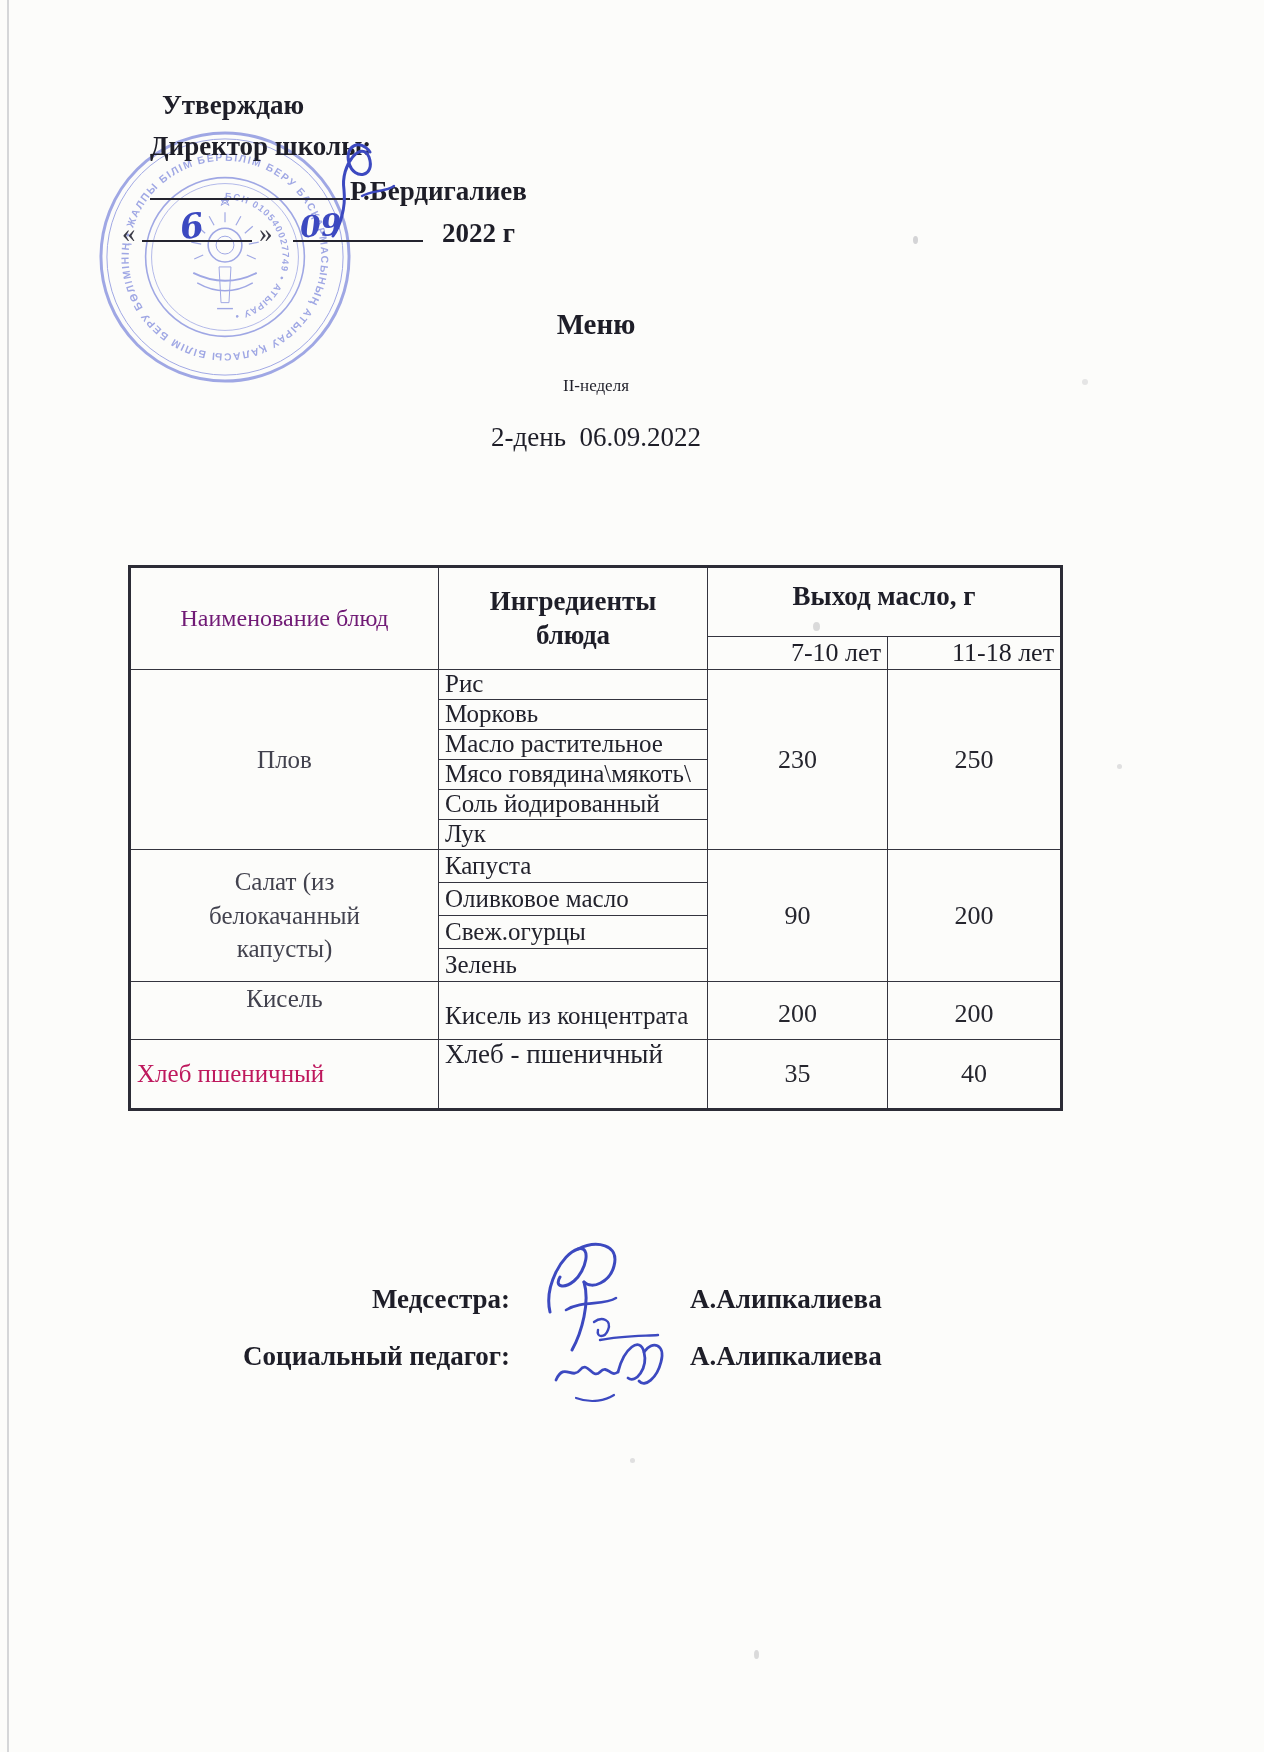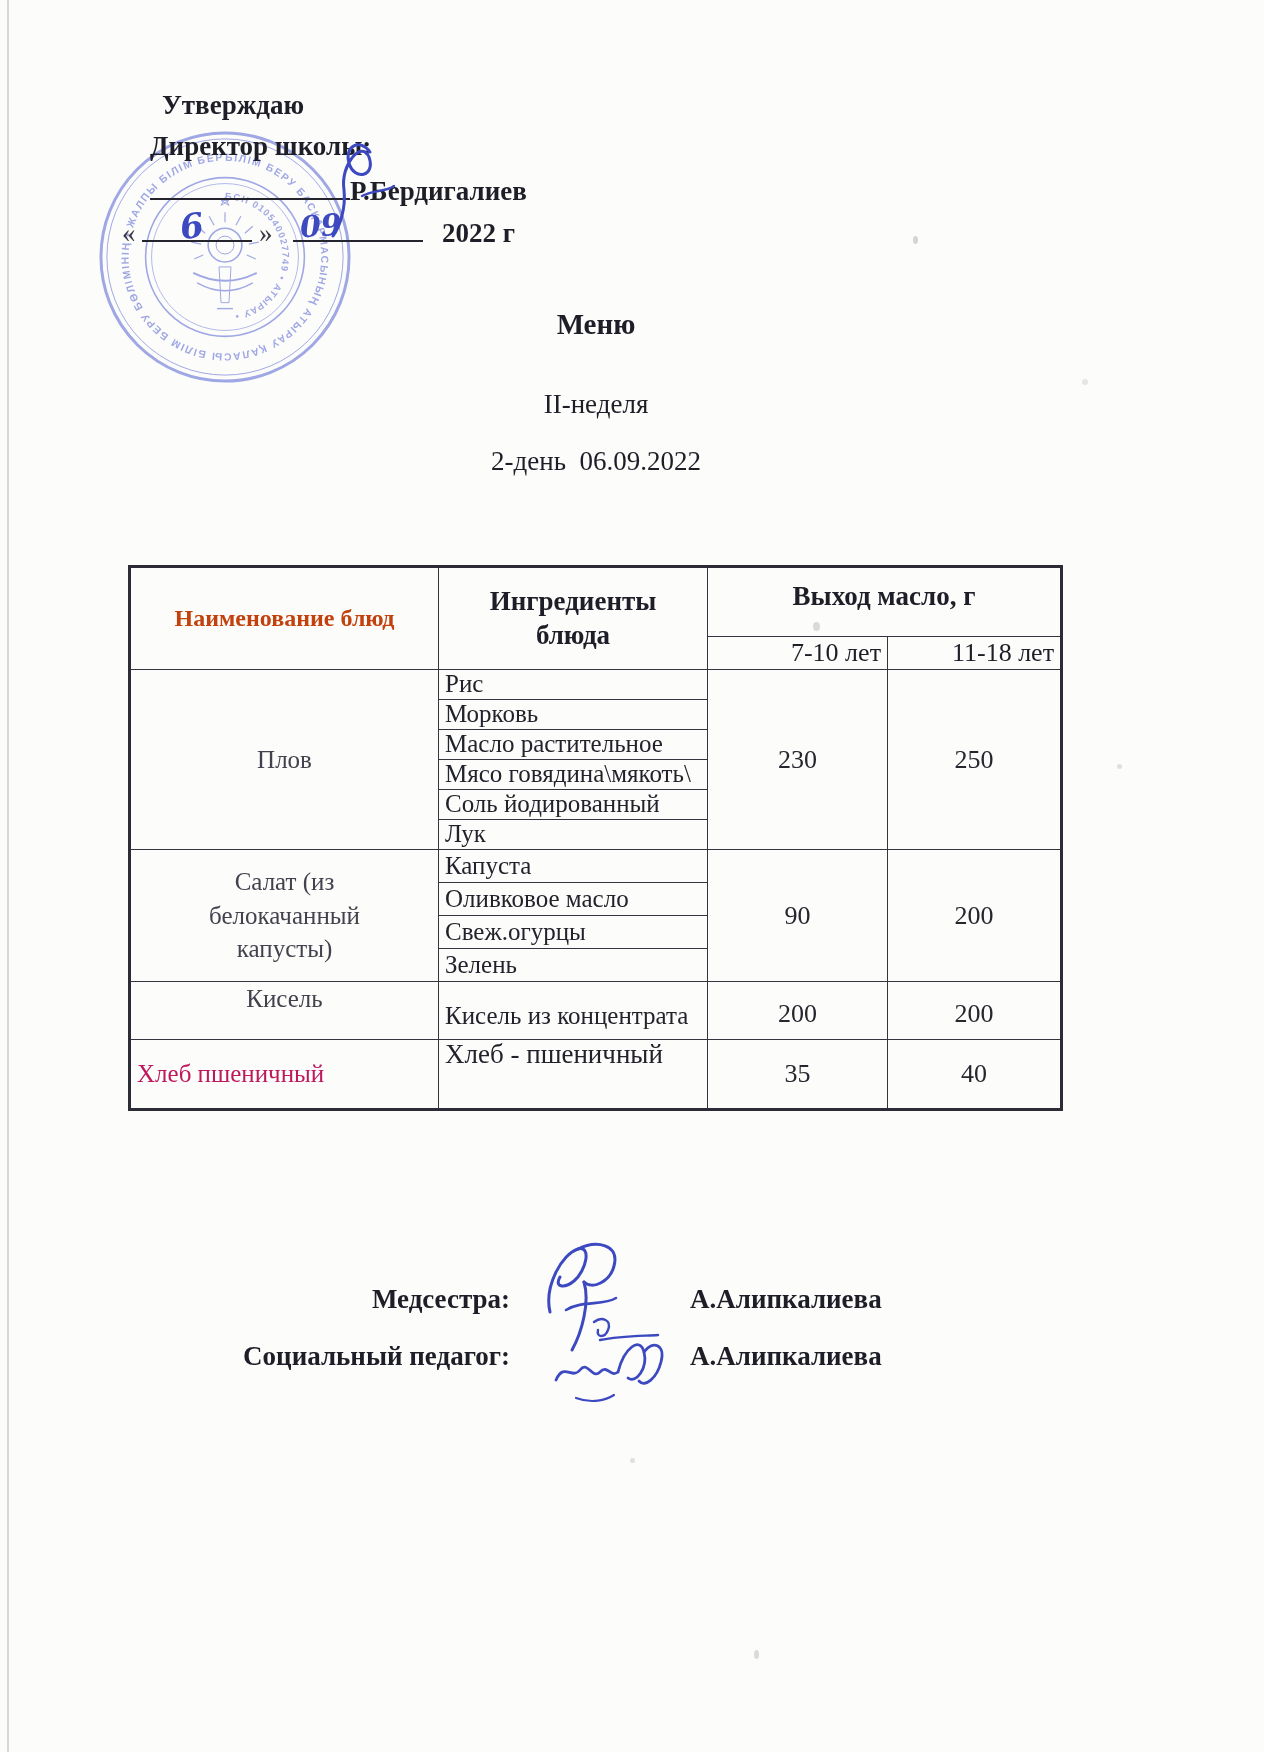--- a/index.html
+++ b/index.html
@@ -22,30 +22,30 @@
   .quote{font-weight:normal;color:#3a3a46;}
   .hand{
     position:absolute;color:#3c49c0;font-style:italic;font-weight:bold;
     font-family:"DejaVu Serif",serif;
   }
   .sig-svg{position:absolute;}
   .sig-svg path{fill:none;stroke:#3c49c0;stroke-linecap:round;stroke-linejoin:round;}
   
   .titles{position:absolute;left:0;top:308px;width:1192px;text-align:center;}
   .t-menu{font-size:29px;font-weight:bold;}
-  .t-week{font-size:27px;margin-top:48px;}
+  .t-week{font-size:17px;margin-top:35px;}
   .t-day{font-size:27px;margin-top:26px;white-space:pre;}
   
   .menu-table{
     position:absolute;left:128px;top:565px;width:932px;
     border-collapse:collapse;table-layout:fixed;
   }
   .menu-table td{border:1.6px solid #34343e;padding:0 6px;overflow:hidden;}
   .menu-table{border:3px solid #2c2c36;}
-  .hd-dishes{font-size:24px;color:#c2410c;text-align:center;vertical-align:middle;font-weight:bold;}
+  .hd-dishes{font-size:24px;color:#701a75;text-align:center;vertical-align:middle;font-weight:normal;}
   .hd-bold{font-size:27px;font-weight:bold;text-align:center;vertical-align:middle;line-height:1.25;}
   .hd-age{font-size:26px;text-align:right;vertical-align:middle;font-weight:normal;}
   .c-dish{font-size:25px;color:#42424e;text-align:center;vertical-align:middle;line-height:1.35;}
   .c-ing{font-size:25px;color:#22222c;vertical-align:middle;line-height:1.05;}
   .c-out{font-size:26px;color:#26262e;text-align:center;vertical-align:middle;}
   .r-h1{height:70px;} .r-h2{height:33px;}
   .r-ing30{height:30px;} .r-ing33{height:33px;}
   .r-kisel{height:58px;} .r-bread{height:70px;}
   .v-top{vertical-align:top;padding-top:6px;}
   .bread-name{font-size:27px;vertical-align:top;padding-top:4px;}

